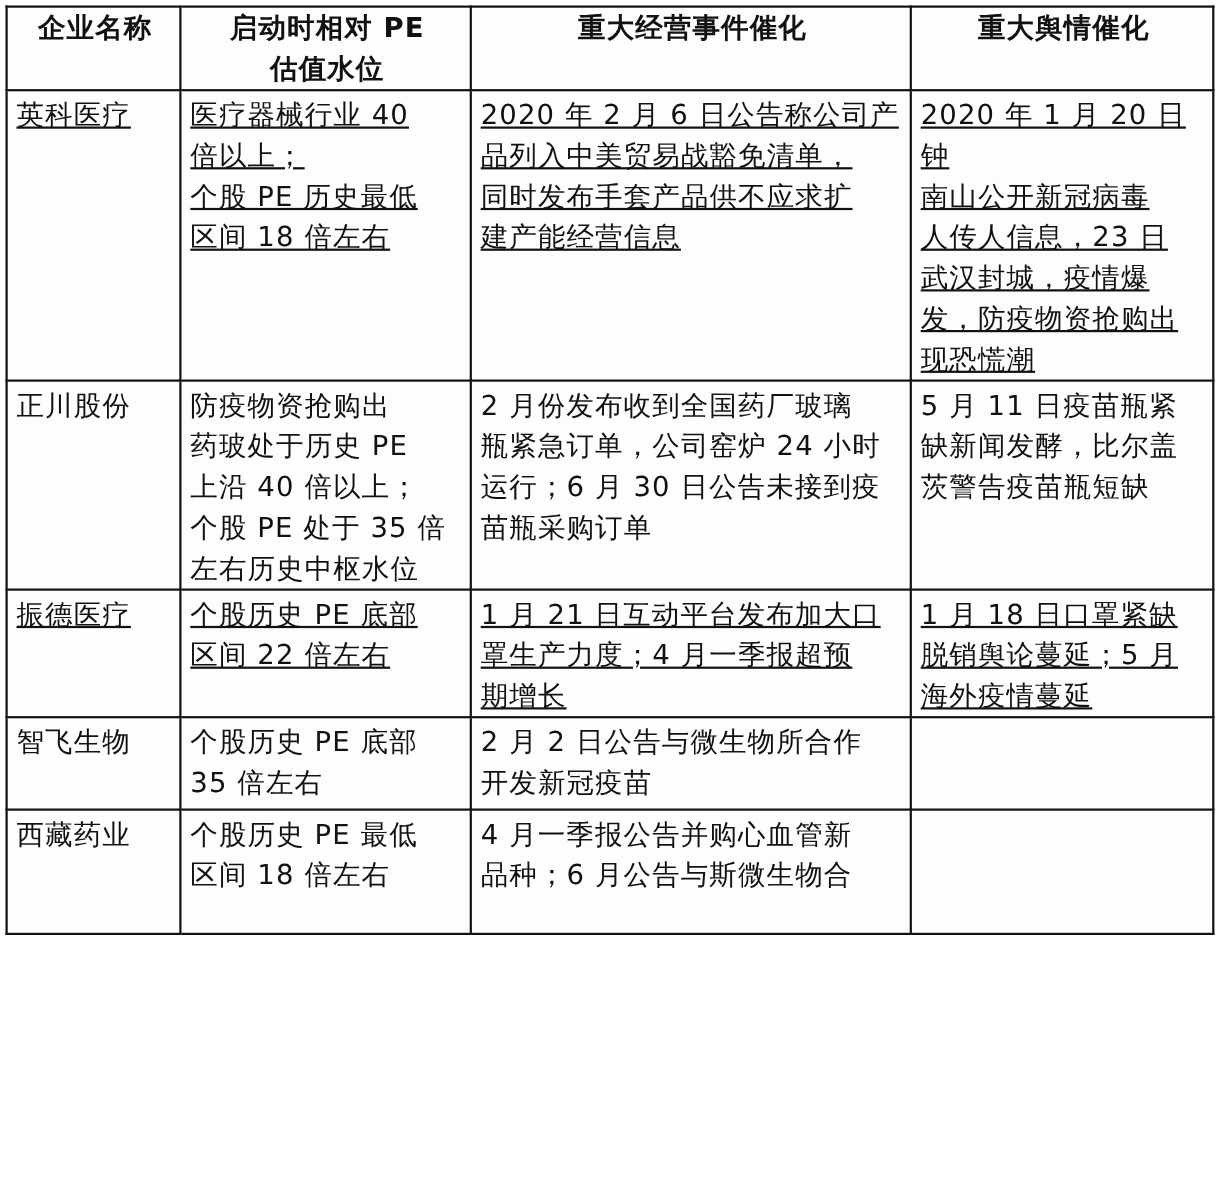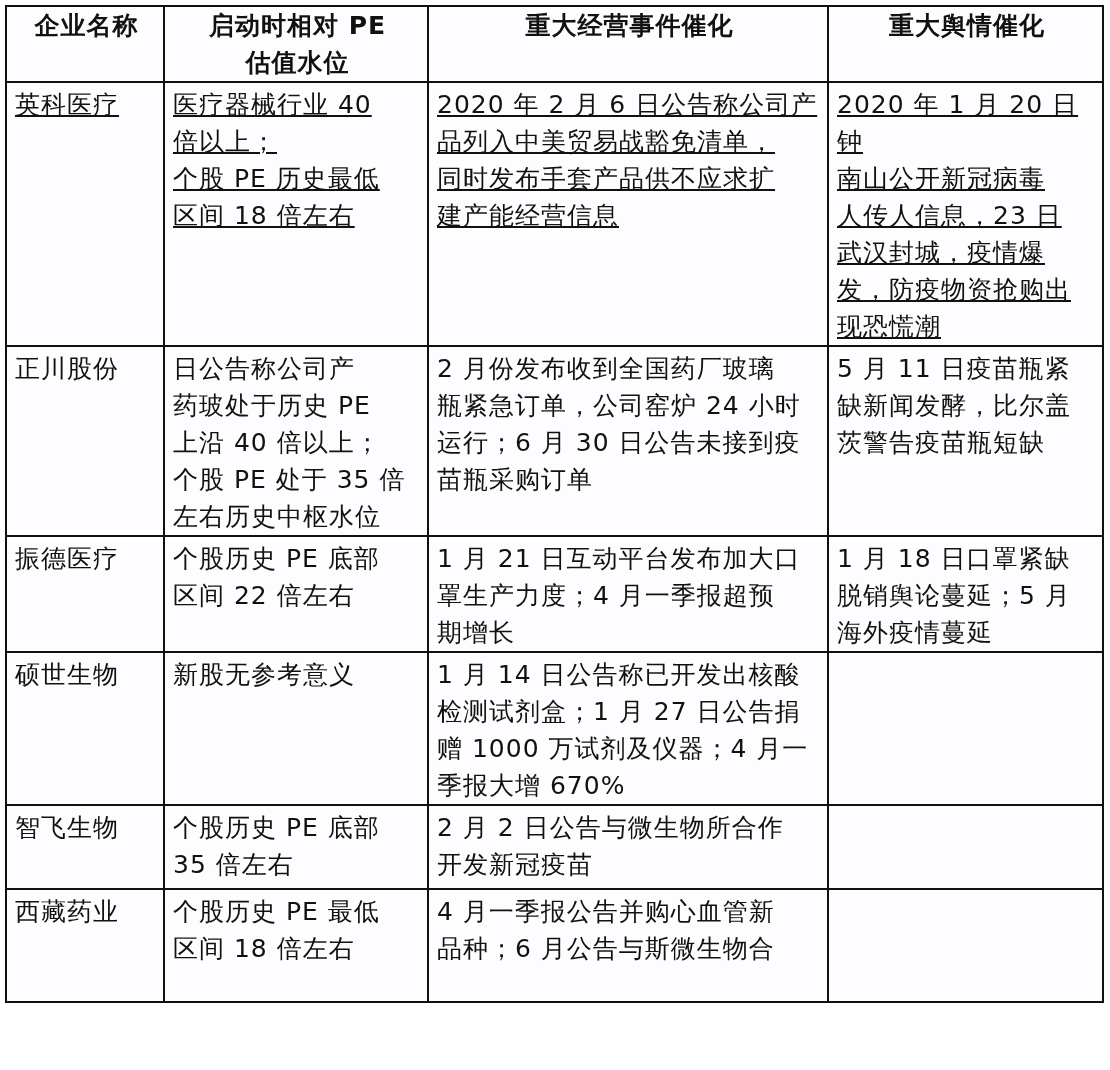--- a/index.html
+++ b/index.html
@@ -42,21 +42,21 @@
       padding-top: 0px;
     }
     col.c1 { width: 158px; }
     col.c2 { width: 264px; }
     col.c3 { width: 400px; }
     col.c4 { width: 275px; }
     td.name { padding-left: 20px; }
     tr.h-head { height: 75px; }
     tr.h-r1 { height: 227px; text-decoration: underline; }
     tr.h-r2 { height: 186px; border-radius: 26px; }
-    tr.h-r3 { height: 114px; }
+    tr.h-r3 { height: 114px; text-decoration: underline; }
     tr.h-r4 { height: 150px; }
     tr.h-r5 { height: 109px; }
     tr.h-r6 { height: 84px; margin-left: 28px; }
     tr.h-r7 { height: 113px; }
     .line { display: block; }
   </style>
 </head>
 <body>
 
 <table class="main">
@@ -109,21 +109,21 @@
         <span class="line">发，防疫物资抢购出</span>
         <span class="line">现恐慌潮</span>
       </td>
     </tr>
 
     <tr class="h-r2">
       <td class="name">
         <span class="line">正川股份</span>
       </td>
       <td>
-        <span class="line">日公告称公司产</span>
+        <span class="line">防疫物资抢购出</span>
         <span class="line">药玻处于历史 PE</span>
         <span class="line">上沿 40 倍以上；</span>
         <span class="line">个股 PE 处于 35 倍</span>
         <span class="line">左右历史中枢水位</span>
       </td>
       <td>
         <span class="line">2 月份发布收到全国药厂玻璃</span>
         <span class="line">瓶紧急订单，公司窑炉 24 小时</span>
         <span class="line">运行；6 月 30 日公告未接到疫</span>
         <span class="line">苗瓶采购订单</span>
@@ -148,35 +148,20 @@
         <span class="line">罩生产力度；4 月一季报超预</span>
         <span class="line">期增长</span>
       </td>
       <td>
         <span class="line">1 月 18 日口罩紧缺</span>
         <span class="line">脱销舆论蔓延；5 月</span>
         <span class="line">海外疫情蔓延</span>
       </td>
     </tr>
 
-    <tr class="h-r4">
-      <td class="name">
-        <span class="line">硕世生物</span>
-      </td>
-      <td>
-        <span class="line">新股无参考意义</span>
-      </td>
-      <td>
-        <span class="line">1 月 14 日公告称已开发出核酸</span>
-        <span class="line">检测试剂盒；1 月 27 日公告捐</span>
-        <span class="line">赠 1000 万试剂及仪器；4 月一</span>
-        <span class="line">季报大增 670%</span>
-      </td>
-      <td></td>
-    </tr>
 
 
     <tr class="h-r6">
       <td class="name">
         <span class="line">智飞生物</span>
       </td>
       <td>
         <span class="line">个股历史 PE 底部</span>
         <span class="line">35 倍左右</span>
       </td>

